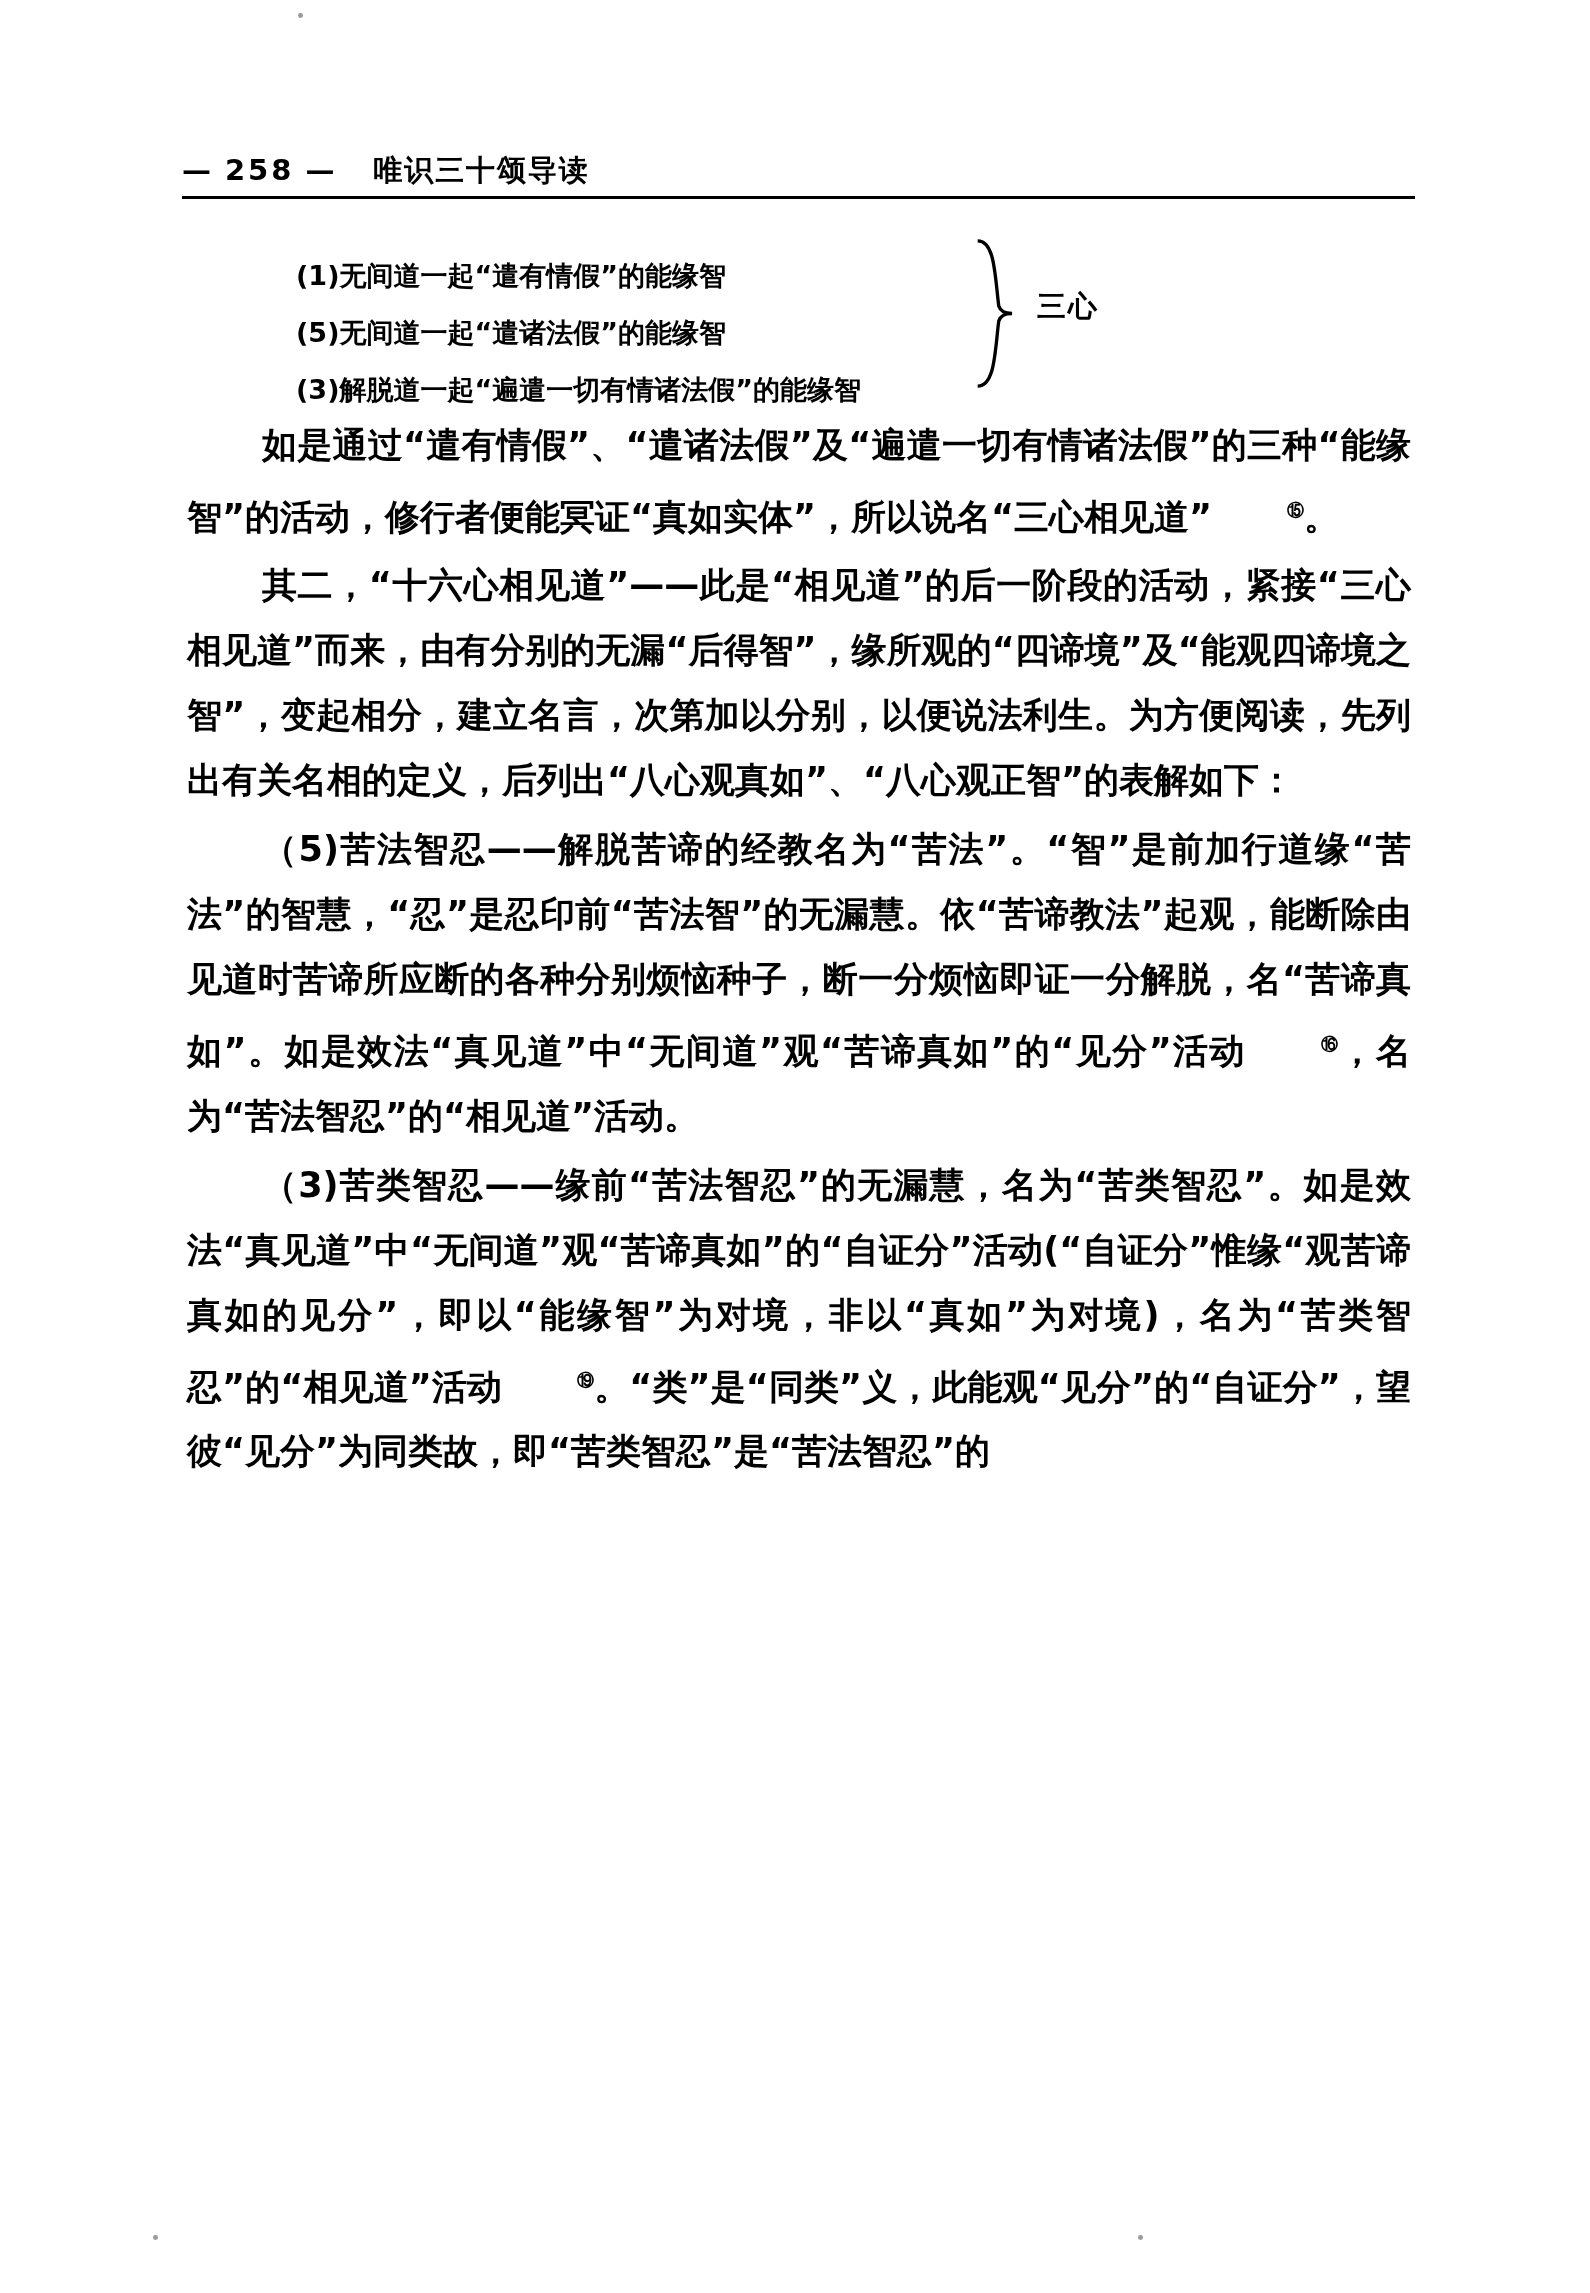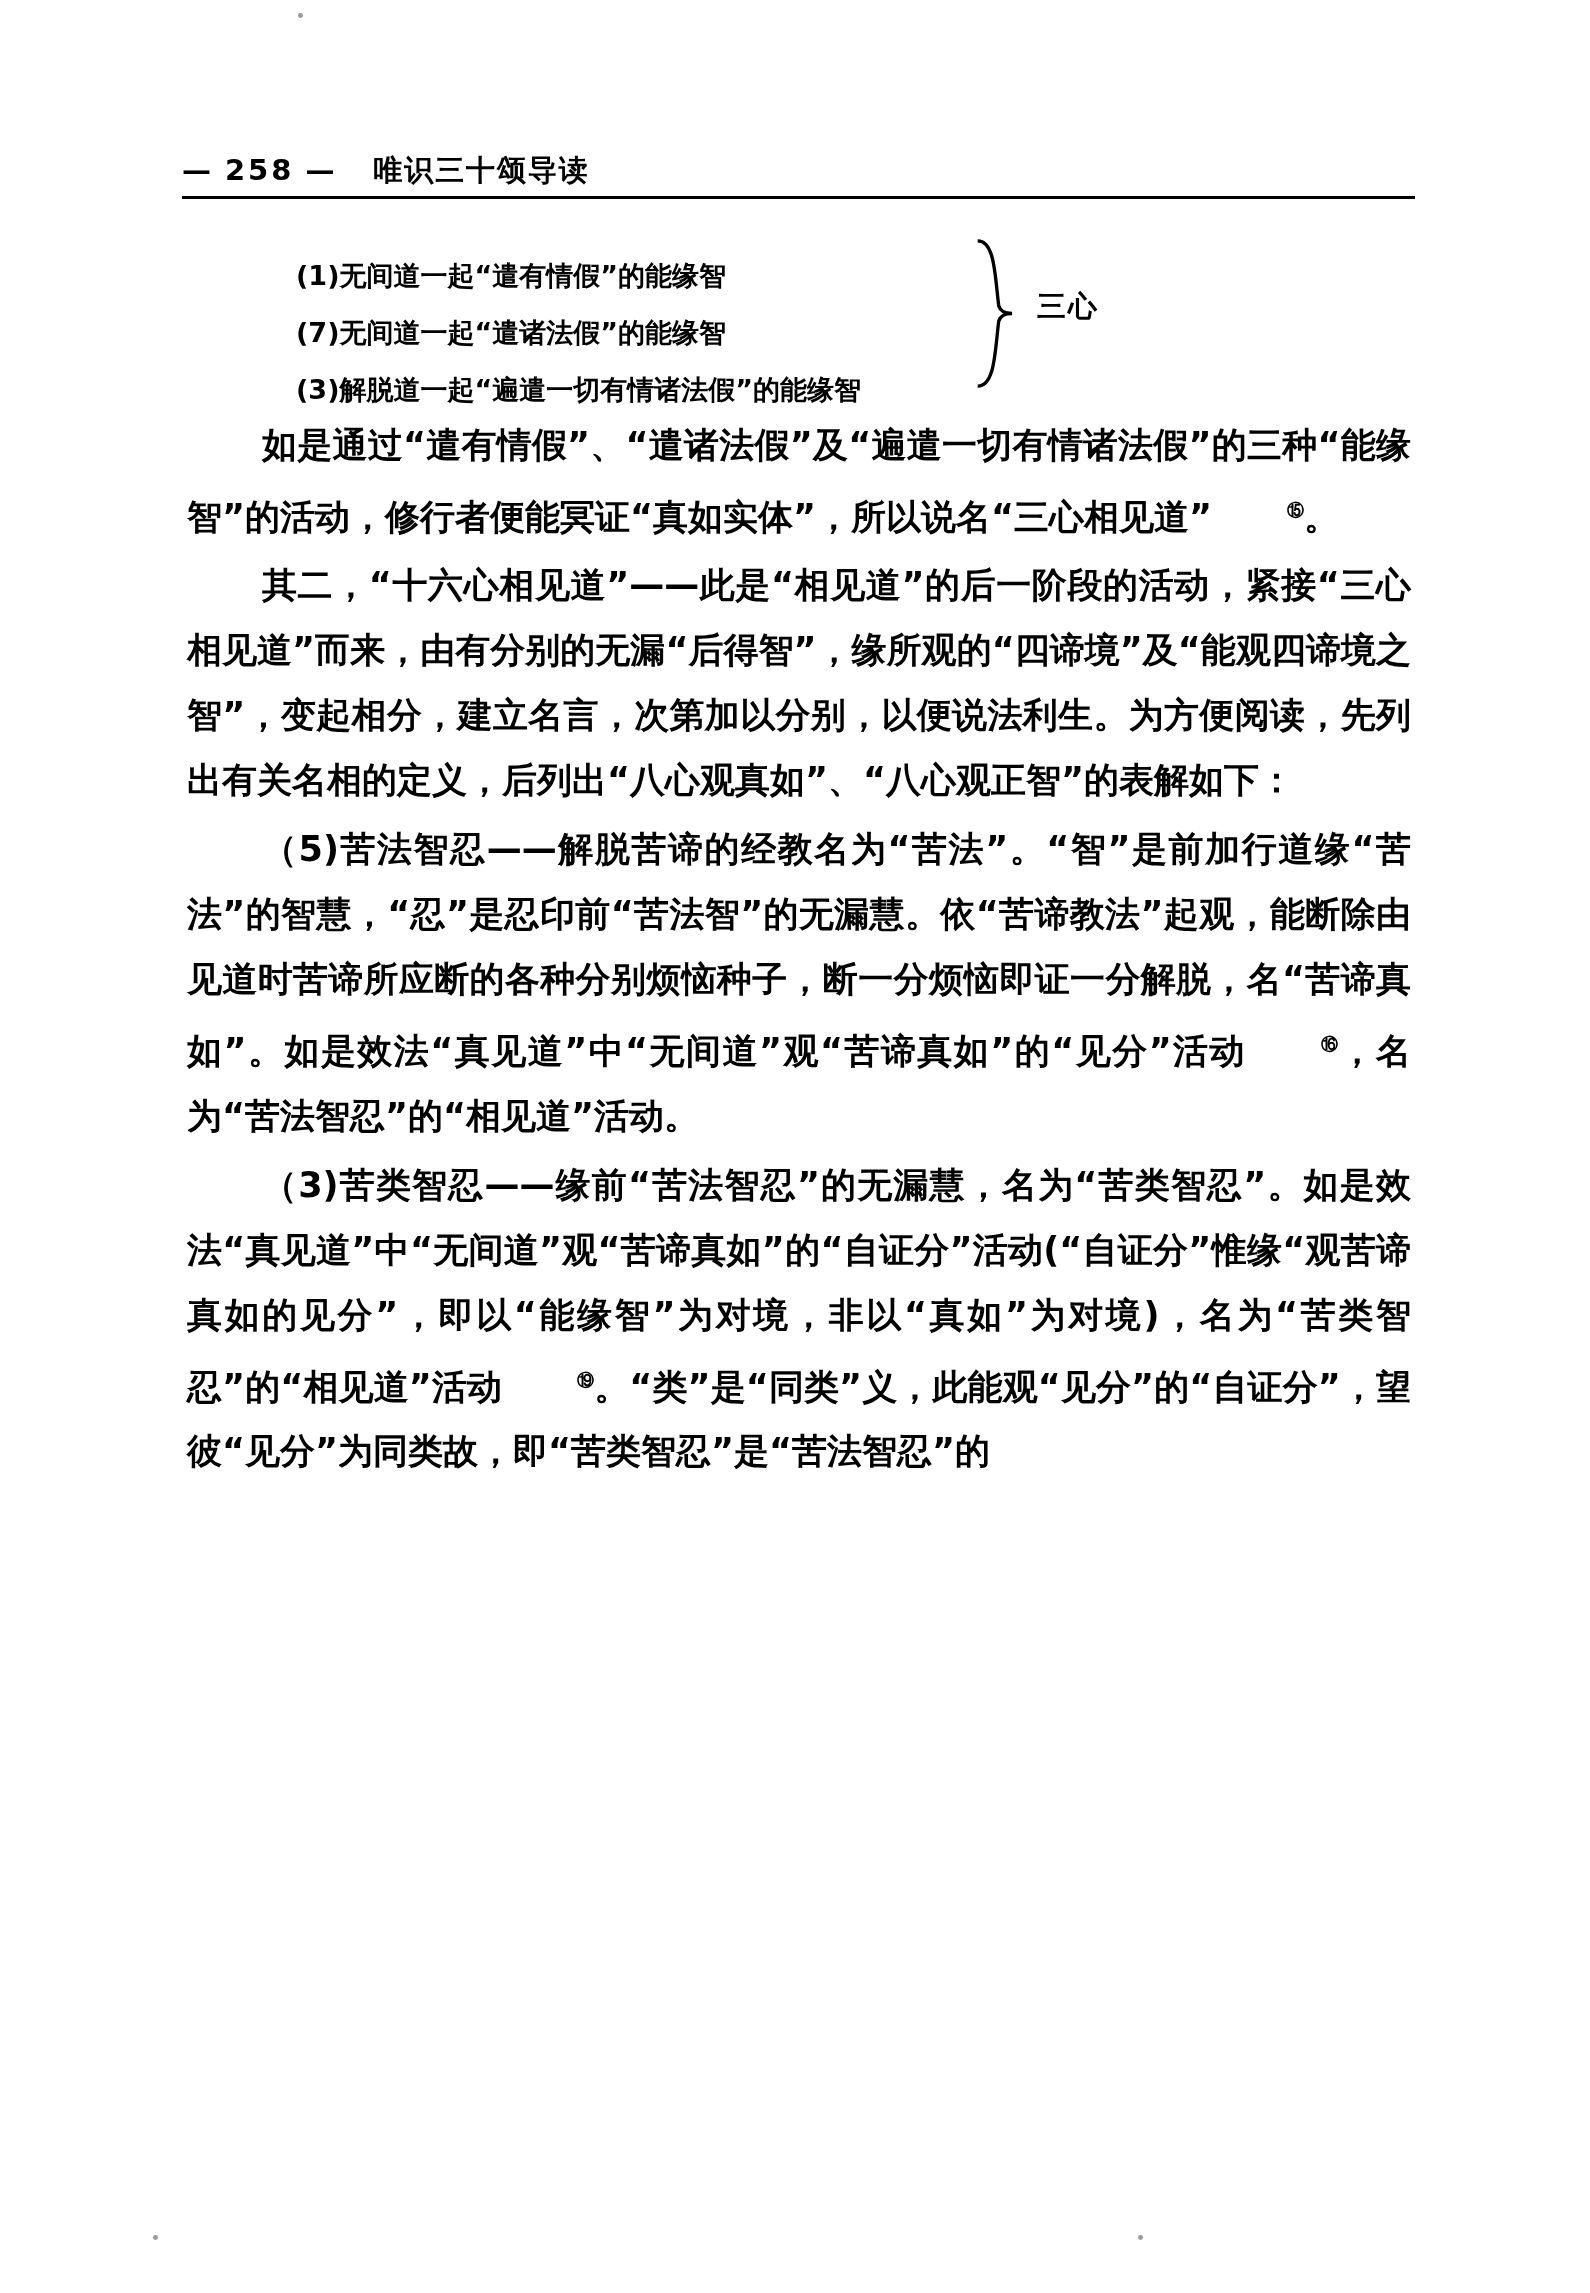--- a/index.html
+++ b/index.html
@@ -129,21 +129,21 @@
   <div class="header">
     <span class="pno">—</span>
     <span class="pno">258</span>
     <span class="pno">—</span>
     <span class="htitle">唯识三十颂导读</span>
   </div>
   <div class="header-rule"></div>
 
   <div class="toplist">
     <div class="row">(1)无间道一起“遣有情假”的能缘智</div>
-    <div class="row">(7)无间道一起“遣诸法假”的能缘智</div>
+    <div class="row">(5)无间道一起“遣诸法假”的能缘智</div>
     <div class="row">(3)解脱道一起“遍遣一切有情诸法假”的能缘智</div>
   </div>
 
   <div class="brace-wrap">
     <svg width="67" height="153" viewBox="0 0 70 160">
       <path d="M8 4 C 26 4, 26 40, 30 72 C 32 78, 36 80, 44 80 C 36 80, 32 82, 30 88 C 26 120, 26 156, 8 156" fill="none" stroke="#000" stroke-width="3.5"></path>
     </svg>
   </div>
   <div class="brace-label">三心</div>
 

